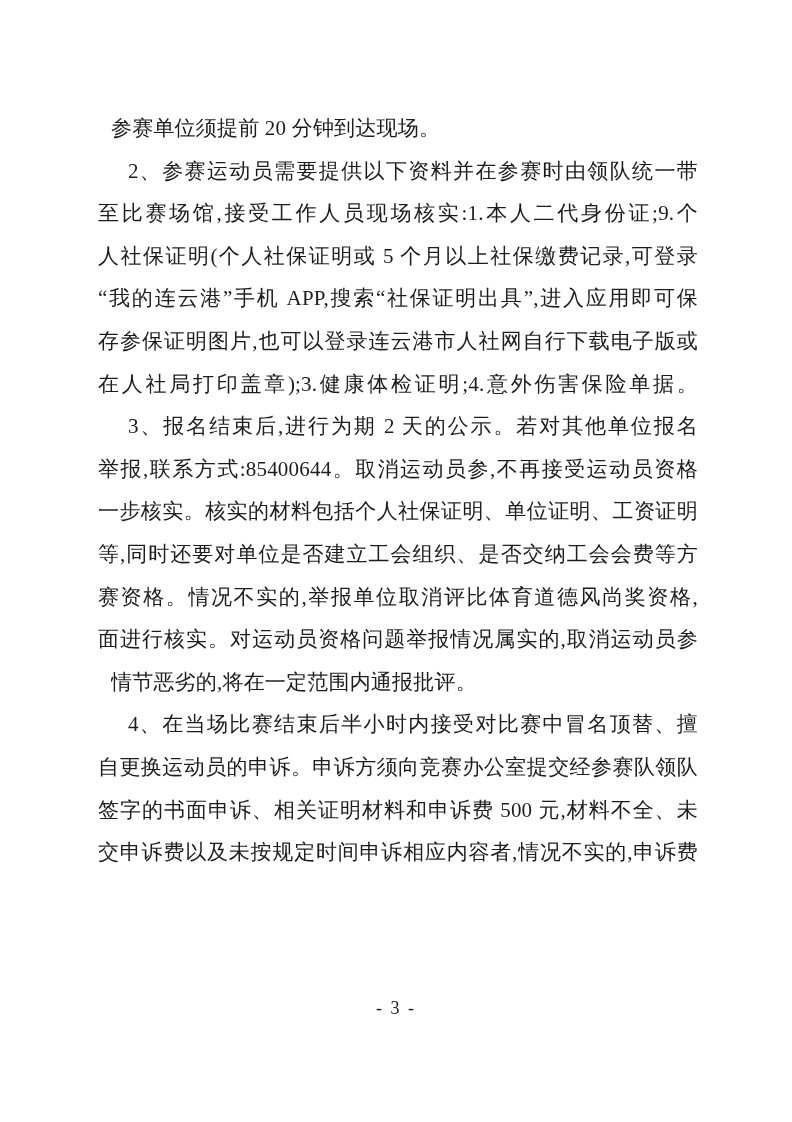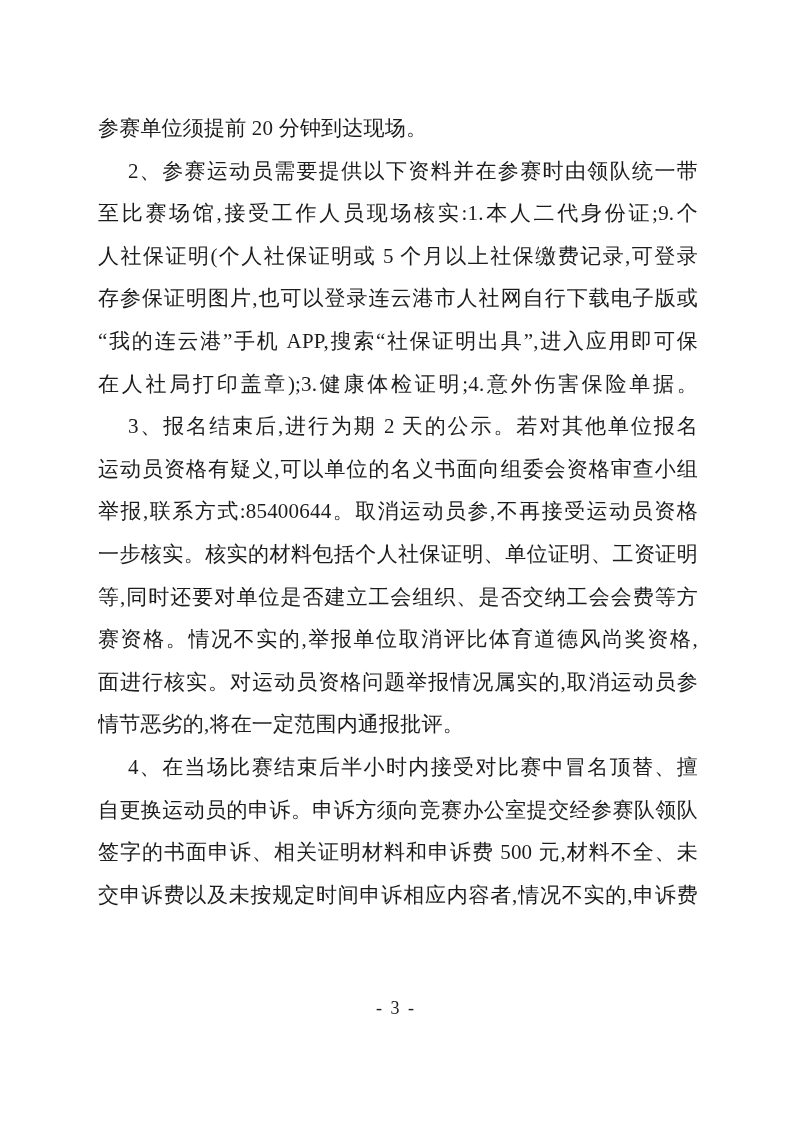--- a/index.html
+++ b/index.html
@@ -29,20 +29,21 @@
     overflow: hidden;
     white-space: normal;
     text-align: justify;
     text-align-last: justify;
     text-justify: inter-character;
     letter-spacing: 0.2px;
   }
   .line.short {
     text-align: left;
     text-align-last: left;
+    margin-left: 13px;
   }
   .line.indent {
     text-indent: 30px;
   }
   .footer {
     position: absolute;
     left: 0;
     top: 995px;
     width: 792px;
     text-align: center;
@@ -54,25 +55,24 @@
 </style>
 </head>
 <body>
 
 <div class="page">
   <div class="content">
     <div class="line short">参赛单位须提前 20 分钟到达现场。</div>
     <div class="line indent">2、参赛运动员需要提供以下资料并在参赛时由领队统一带</div>
     <div class="line">至比赛场馆,接受工作人员现场核实:1.本人二代身份证;9.个</div>
     <div class="line">人社保证明(个人社保证明或 5 个月以上社保缴费记录,可登录</div>
+    <div class="line">“我的连云港”手机 APP,搜索“社保证明出具”,进入应用即可保</div>
     <div class="line">存参保证明图片,也可以登录连云港市人社网自行下载电子版或</div>
-    <div class="line">“我的连云港”手机 APP,搜索“社保证明出具”,进入应用即可保</div>
     <div class="line">在人社局打印盖章);3.健康体检证明;4.意外伤害保险单据。</div>
     <div class="line indent">3、报名结束后,进行为期 2 天的公示。若对其他单位报名</div>
-    <div class="line">运动员资格有疑义,可以单位的名义书面向组委会资格审查小组</div>
     <div class="line">举报,联系方式:85400644。取消运动员参,不再接受运动员资格</div>
     <div class="line">一步核实。核实的材料包括个人社保证明、单位证明、工资证明</div>
     <div class="line">等,同时还要对单位是否建立工会组织、是否交纳工会会费等方</div>
     <div class="line">赛资格。情况不实的,举报单位取消评比体育道德风尚奖资格,</div>
     <div class="line">面进行核实。对运动员资格问题举报情况属实的,取消运动员参</div>
     <div class="line short">情节恶劣的,将在一定范围内通报批评。</div>
     <div class="line indent">4、在当场比赛结束后半小时内接受对比赛中冒名顶替、擅</div>
     <div class="line">自更换运动员的申诉。申诉方须向竞赛办公室提交经参赛队领队</div>
     <div class="line">签字的书面申诉、相关证明材料和申诉费 500 元,材料不全、未</div>
     <div class="line">交申诉费以及未按规定时间申诉相应内容者,情况不实的,申诉费</div>

